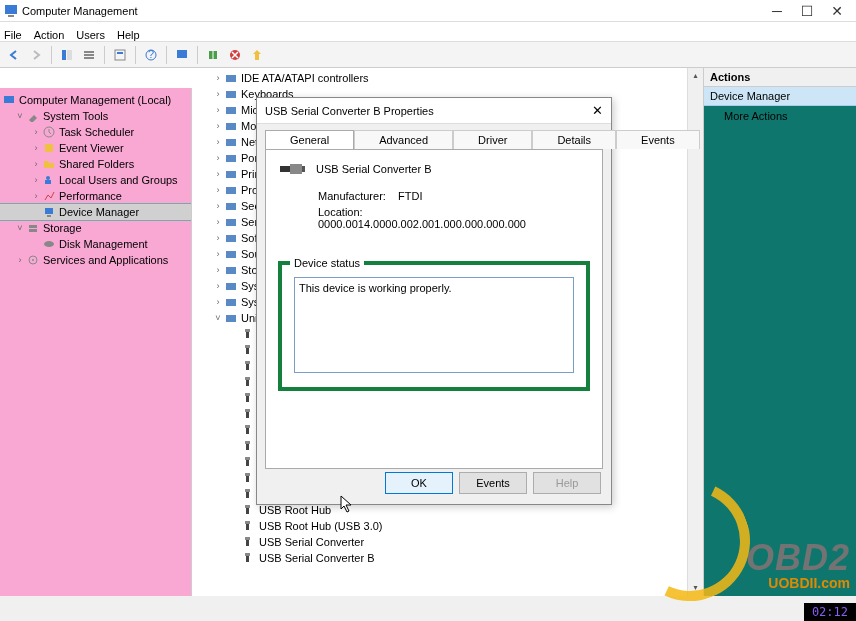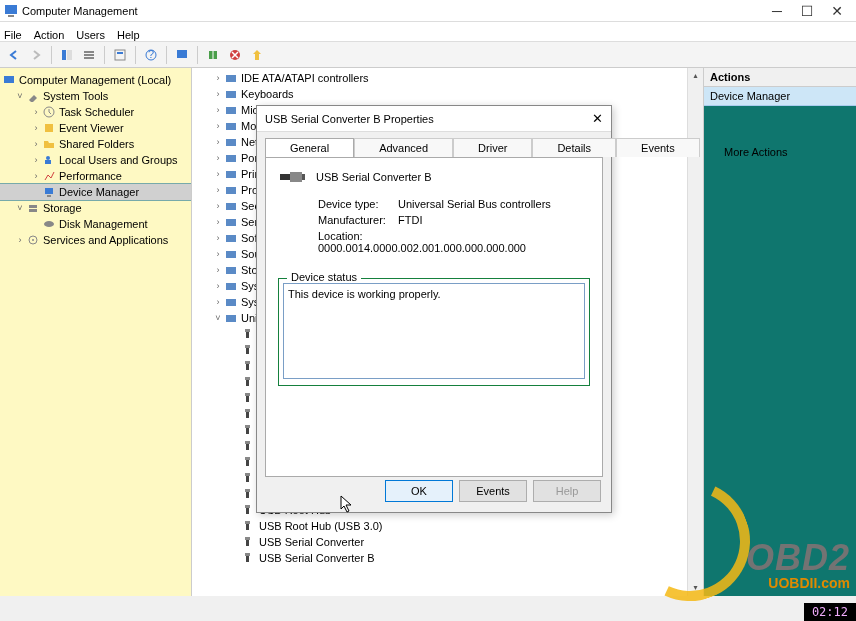--- a/index.html
+++ b/index.html
@@ -16,21 +16,21 @@
 .menubar { height: 20px; background: #fff; display: flex; align-items: flex-end; padding: 0 4px; border-bottom: 1px solid #ddd; }
 .menubar span { margin-right: 12px; }
 
 
 .toolbar { height: 26px; background: #f4f4f4; border-bottom: 1px solid #ccc; display: flex; align-items: center; padding: 0 4px; gap: 2px; }
 .toolbar .tbtn { width: 20px; height: 20px; display: flex; align-items: center; justify-content: center; border: 1px solid transparent; }
 .toolbar .sep { width: 1px; height: 18px; background: #ccc; margin: 0 3px; }
 
 
 .main { display: flex; height: 528px; background: #fff; }
-.left-pane { width: 192px; border-right: 1px solid #ccc; padding: 4px 0; overflow: hidden; background: #fef9c3; }
+.left-pane { width: 192px; border-right: 1px solid #ccc; padding: 4px 0; overflow: hidden; background: #f9a8d4; margin-top: 20px; }
 .mid-pane { flex: 1; border-right: 1px solid #ccc; position: relative; background: #fff; }
 .right-pane { width: 152px; background: #0f766e; }
 
 
 .tree-row { display: flex; align-items: center; height: 16px; padding-left: 4px; white-space: nowrap; }
 .tree-row .tw { width: 12px; text-align: center; color: #666; font-size: 9px; }
 .tree-row .ic { width: 14px; height: 14px; margin-right: 3px; display: inline-flex; align-items: center; justify-content: center; }
 .tree-row.sel { background: #d0d0d0; outline: 1px solid #7aa; }
 .tree-row.sel .lbl { }
 
@@ -44,51 +44,51 @@
 .mid-tree { padding: 2px 0 2px 20px; }
 .mid-row { display: flex; align-items: center; height: 16px; white-space: nowrap; }
 .mid-row .tw { width: 12px; text-align: center; color: #666; font-size: 9px; }
 .mid-row .ic { width: 14px; height: 14px; margin-right: 3px; display:inline-flex; align-items:center; justify-content:center;}
 .mind0 { padding-left: 0; }
 .mind1 { padding-left: 18px; }
 
 
 .right-pane .hdr { background: #f0f0f0; border-bottom: 1px solid #ccc; padding: 3px 6px; font-weight: 600; }
 .right-pane .subhdr { background: #cde6f7; padding: 3px 6px; border-bottom: 1px solid #aaccee; }
-.right-pane .item { padding: 14px 20px; margin-top: 26px; }
-
-
-.dialog { position: absolute; left: 256px; top: 105px; width: 356px; height: 408px; background: #f0f0f0; border: 1px solid #888; box-shadow: 2px 2px 8px rgba(0,0,0,0.2); }
+.right-pane .item { padding: 4px 20px; }
+
+
+.dialog { position: absolute; left: 256px; top: 97px; width: 356px; height: 408px; background: #f0f0f0; border: 1px solid #888; box-shadow: 2px 2px 8px rgba(0,0,0,0.2); }
 .dialog .dtitle { height: 26px; display: flex; align-items: center; padding: 0 8px; background: #fff; border-bottom: 1px solid #ddd; }
 .dialog .dtitle .dclose { margin-left: auto; font-size: 13px; }
 .tabs { display: flex; padding: 6px 8px 0 8px; background: #f0f0f0; }
 .tabs .tab { padding: 3px 24px; border: 1px solid #ccc; border-bottom: none; background: #f8f8f8; margin-right: 0px; font-size: 11px; position: relative; }
 .tabs .tab.active { background: #fff; z-index: 2; border-color: #aaa; }
 .tabpage { margin: 0 8px 8px 8px; background: #fff; border: 1px solid #aaa; height: 320px; padding: 10px 12px; position: relative; }
 .tabpage .devrow { display: flex; align-items: center; margin-bottom: 12px; }
 .tabpage .devrow .devic { width: 28px; height: 18px; margin-right: 10px; }
 .proplbl { display: inline-block; width: 80px; }
 .propval { display: inline-block; }
 .proprow { margin: 4px 0 4px 40px; }
-.group { border: 1px solid #15803d; margin-top: 24px; padding: 4px; position: relative; }
+.group { border: 4px solid #15803d; margin-top: 31px; padding: 12px; position: relative; }
 .group .glabel { position: absolute; top: -8px; left: 8px; background: #fff; padding: 0 4px; }
 .statusbox { width: 100%; height: 96px; border: 1px solid #7a9ec6; padding: 4px; background: #fff; resize: none; font-family: inherit; font-size: 11px; }
 .dlg-btns { position: absolute; right: 10px; bottom: 10px; display: flex; gap: 6px; }
 .dlg-btns button { width: 68px; height: 22px; background: #e1e1e1; border: 1px solid #adadad; }
 .dlg-btns button.primary { border: 1px solid #0078d7; background: #e5f1fb; }
 .dlg-btns button:disabled { color: #999; }
 
 
 .watermark { position: absolute; right: 6px; bottom: 30px; pointer-events: none; }
 .watermark .ring { width: 120px; height: 120px; border: 10px solid #f5b915; border-radius: 50%; border-left-color: transparent; border-top-color: transparent; transform: rotate(-20deg); position: absolute; right: 100px; bottom: -10px; opacity: 0.85; }
 .watermark .txt1 { font-size: 36px; font-weight: 700; font-style: italic; color: #737373; letter-spacing: 1px; }
 .watermark .txt2 { font-size: 14px; font-weight: 700; color: #e08a00; text-align: right; margin-top: -4px; }
 
 
-.timer { position: absolute; right: 0; bottom: 0; background: #000; color: #f0abfc; padding: 2px 8px; font-size: 12px; font-family: monospace; }
+.timer { position: absolute; right: 0; bottom: 0; background: #000; color: #8b5cf6; padding: 2px 8px; font-size: 12px; font-family: monospace; }
 
 
 .i-blue { fill: #3a7bd5; }
 .i-yel { fill: #f0c040; }
 .i-grn { fill: #4a9e4a; }
 .i-gry { fill: #888; }
 </style>
 </head>
 <body>
 
@@ -613,21 +613,20 @@
     <div class="devrow">
       <span class="devic">
         <svg width="28" height="18">
             <rect x="2" y="6" width="10" height="6" fill="#333"></rect>
             <rect x="12" y="4" width="12" height="10" fill="#888"></rect>
             <rect x="24" y="6" width="3" height="6" fill="#555"></rect>
           </svg>
       </span>
       <span>USB Serial Converter B</span>
     </div>
-    <div class="proprow"><span class="proplbl">Device type:</span><span class="propval">Universal Serial Bus controllers</span></div>
     <div class="proprow"><span class="proplbl">Manufacturer:</span><span class="propval">FTDI</span></div>
     <div class="proprow"><span class="proplbl">Location:</span><span class="propval">0000.0014.0000.002.001.000.000.000.000</span></div>
     <div class="group">
       <span class="glabel">Device status</span>
       <textarea class="statusbox" readonly="" style="">This device is working properly.</textarea>
     </div>
   </div>
   <div class="dlg-btns">
     <button class="primary">OK</button>
     <button>Events</button>

